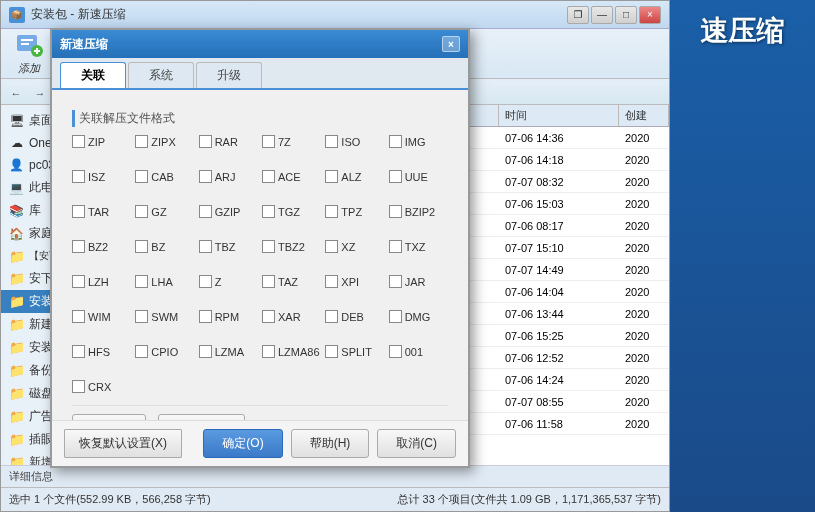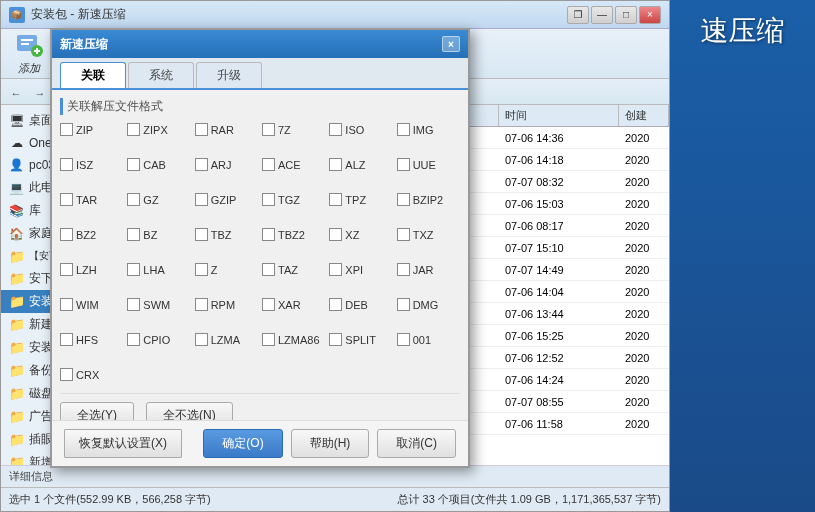--- a/index.html
+++ b/index.html
@@ -197,21 +197,21 @@
       height: 512px;
       background: linear-gradient(to bottom, #1a5fa8, #1a4a88);
       display: flex;
       flex-direction: column;
       align-items: center;
       padding-top: 12px;
     }
     .brand-logo {
       color: white;
       font-size: 28px;
-      font-weight: normal;
+      font-weight: bold;
       text-shadow: 1px 1px 3px rgba(0,0,0,0.5);
     }
 
     
     .dialog-overlay {
       position: absolute;
       top: 28px; left: 50px;
       width: 420px;
       height: 440px;
       background: #f0f0f0;
@@ -261,21 +261,21 @@
     }
     .tab.active {
       background: white;
       border-color: #4a90d9;
       color: #000;
       font-weight: bold;
     }
 
     .dialog-body {
       flex: 1;
-      padding: 8px;
+      padding: 20px;
       overflow-y: auto;
     }
 
     .section-title {
       font-size: 12px;
       color: #555;
       margin-bottom: 8px;
       padding-left: 4px;
       border-left: 3px solid #4a90d9;
     }

